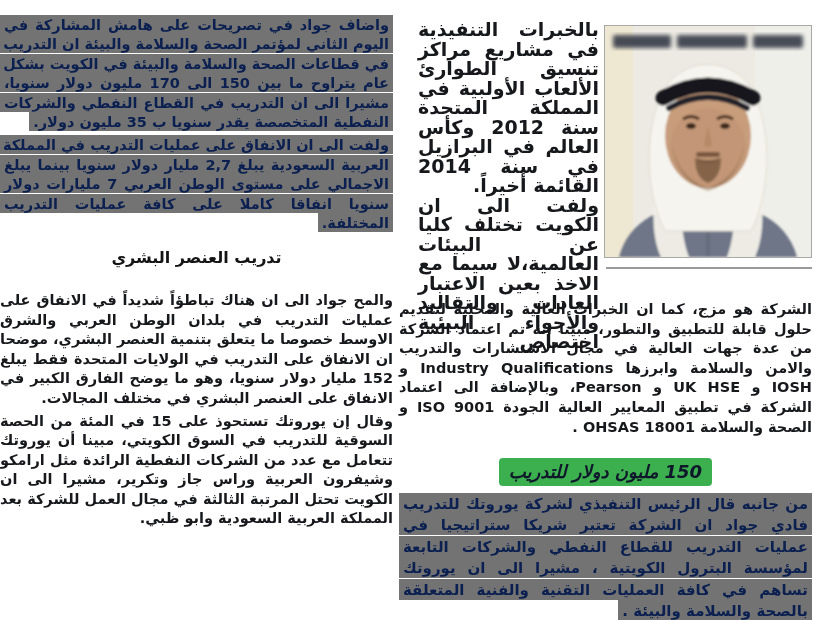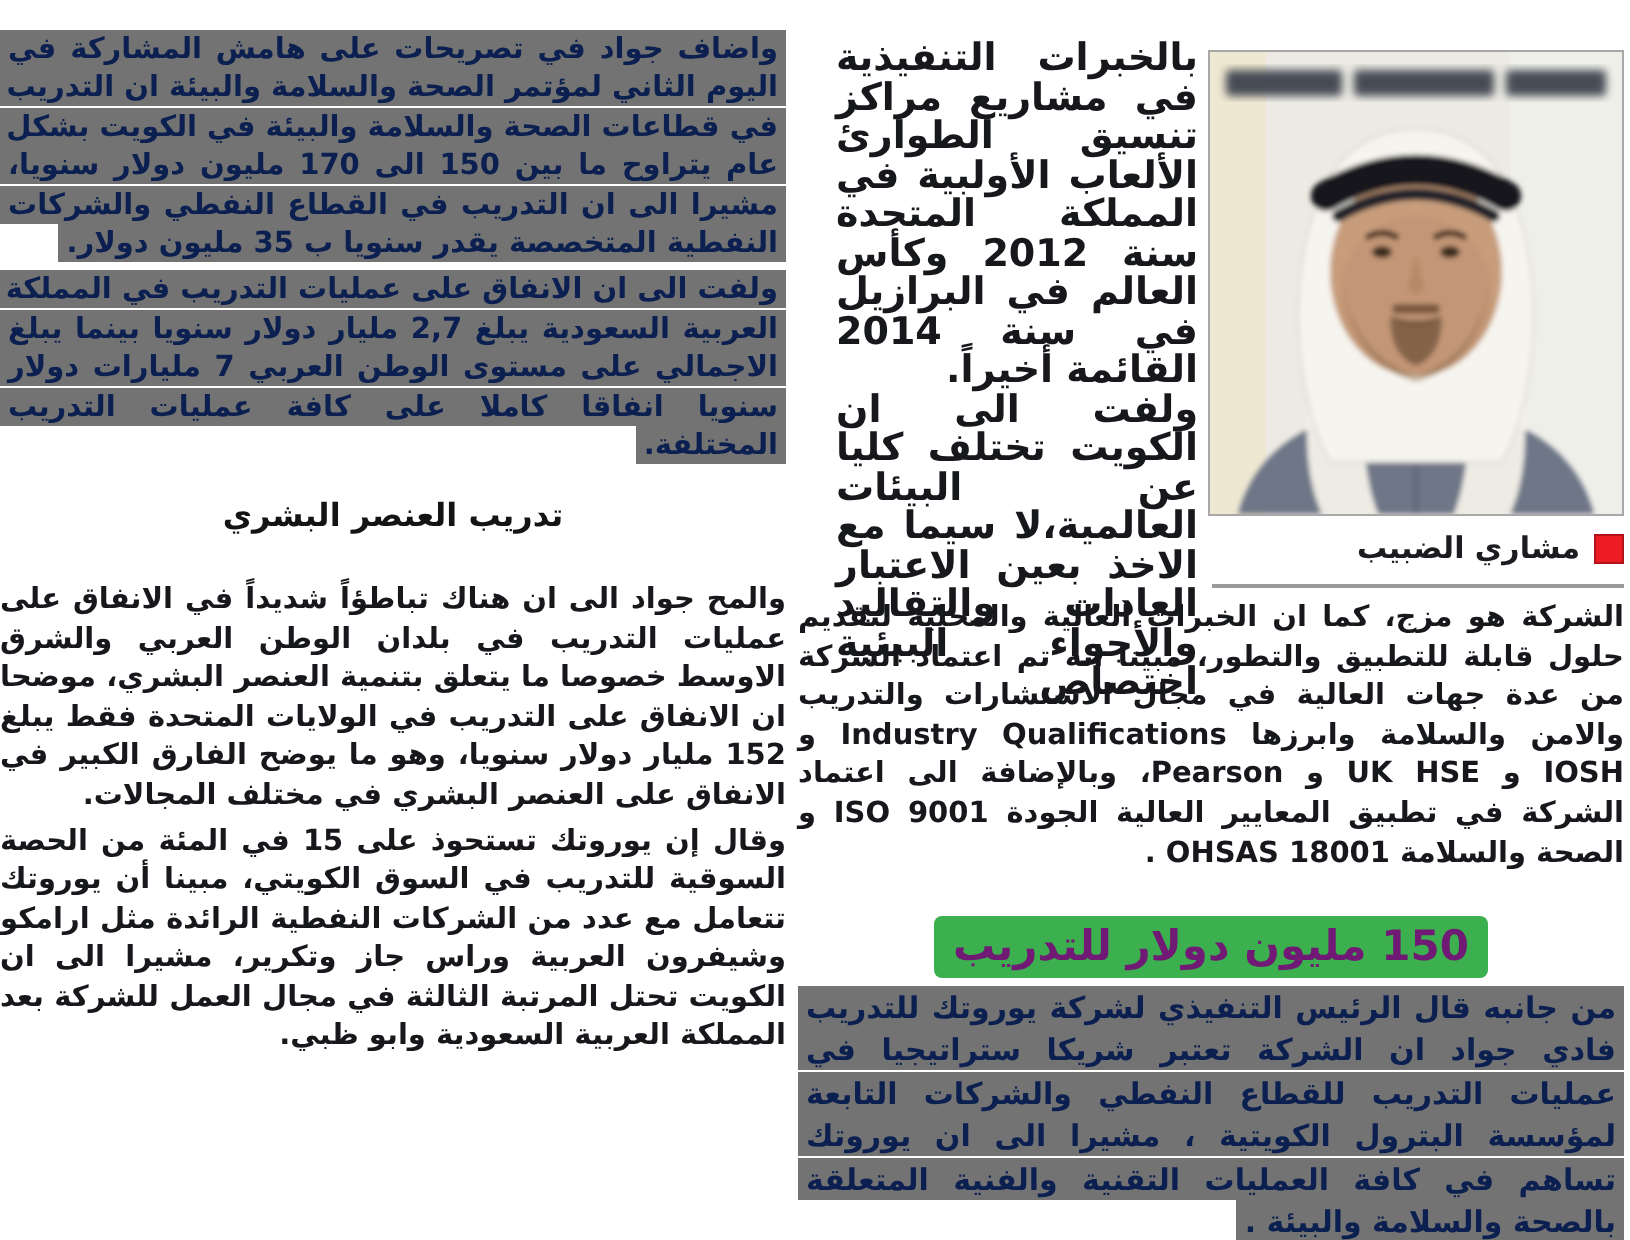--- a/index.html
+++ b/index.html
@@ -19,22 +19,22 @@
   .photo-block{position:absolute;right:3px;top:25px;width:210px;}
   .photo-frame{width:208px;height:233px;border:1px solid #a8a8a8;box-sizing:border-box;background:#eceae3;overflow:hidden;}
   .photo-frame svg{display:block;width:100%;height:100%;}
   .caption-row{display:flex;align-items:center;gap:7px;margin-top:7px;font-size:15px;color:#1b1c1f;}
   .red-square{width:13px;height:13px;background:#ed1c24;border:1px solid #b3121a;flex:0 0 auto;}
   .photo-divider{width:206px;border:none;border-top:2px solid #9a9a9a;margin:9px 0 0;}
   .right-full{position:absolute;right:3px;top:300px;width:413px;}
   .right-full .para{font-size:14.5px;line-height:19.6px;}
   .green-wrap{position:absolute;right:3px;top:458px;width:413px;text-align:center;}
   .hl-green{
-    display:inline-block;background:#3cb04f;color:#701a75;font-size:21px;
-    padding:3px 10px 4px;border-radius:4px;
+    display:inline-block;background:#3cb04f;color:#0f172a;font-size:18px;
+    padding:3px 10px 4px;border-radius:4px;font-style:italic;
   }
   .cyan-right{position:absolute;right:3px;top:494px;width:413px;}
   .cyan-right .para{font-size:15px;line-height:21.4px;}
 </style>
 </head>
 <body>
 
 <div class="page">
 
   <section class="left-col">
@@ -94,24 +94,20 @@
 
           <path d="M103,101 L99,119 Q103,123 107,119 Z" fill="#b58a66"></path>
 
           <rect x="91" y="126" width="24" height="5" rx="2.5" fill="#6e4f36" opacity="0.85"></rect>
           <path d="M93,134 Q103,139 113,134" stroke="#8a5f48" stroke-width="2" fill="none"></path>
           <path d="M90,132 Q103,136 116,132 Q116,152 103,157 Q90,152 90,132 Z" fill="#75573e" opacity="0.8"></path>
           <path d="M66,112 Q70,150 103,162 Q136,150 140,112 Q136,156 103,165 Q70,156 66,112 Z" fill="#8a6a4e" opacity="0.45"></path>
         </g>
       </svg>
     </figure>
-    <figcaption class="caption-row">
-      <span class="red-square"></span>
-      <span>مشاري الضبيب</span>
-    </figcaption>
     <hr class="photo-divider">
   </aside>
 
   <section class="right-full">
     <p class="para">الشركة هو مزج، كما ان الخبرات العالية والمحلية لتقديم حلول قابلة للتطبيق والتطور، مبينا انه تم اعتماد الشركة من عدة جهات العالية في مجال الاستشارات والتدريب والامن والسلامة وابرزها Industry Qualifications و IOSH و UK HSE و Pearson، وبالإضافة الى اعتماد الشركة في تطبيق المعايير العالية الجودة ISO 9001 و الصحة والسلامة 18001 OHSAS .</p>
   </section>
 
   <div class="green-wrap">
     <span class="hl-green">150 مليون دولار للتدريب</span>
   </div>

